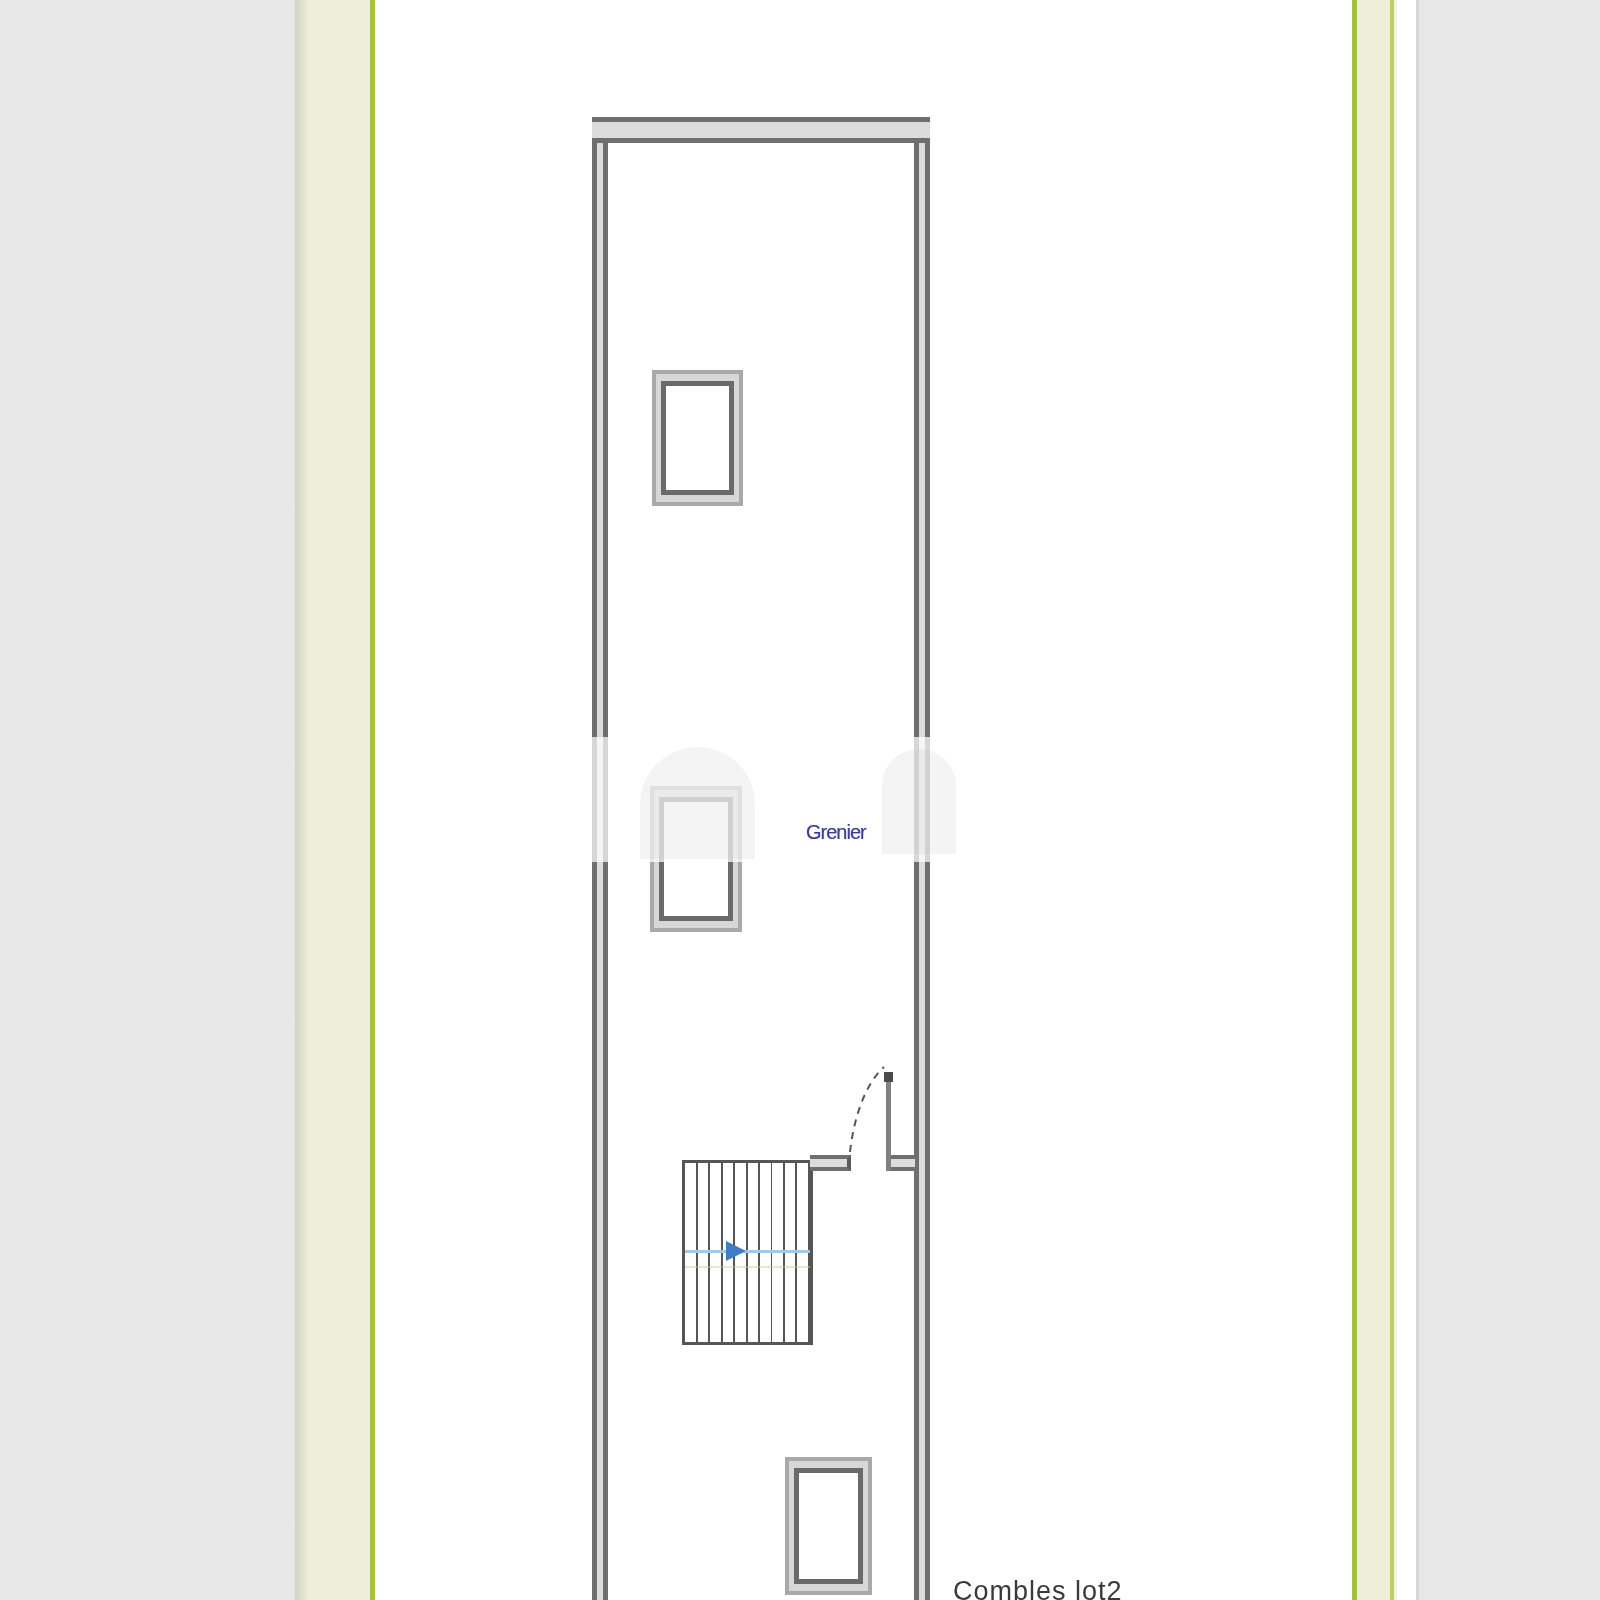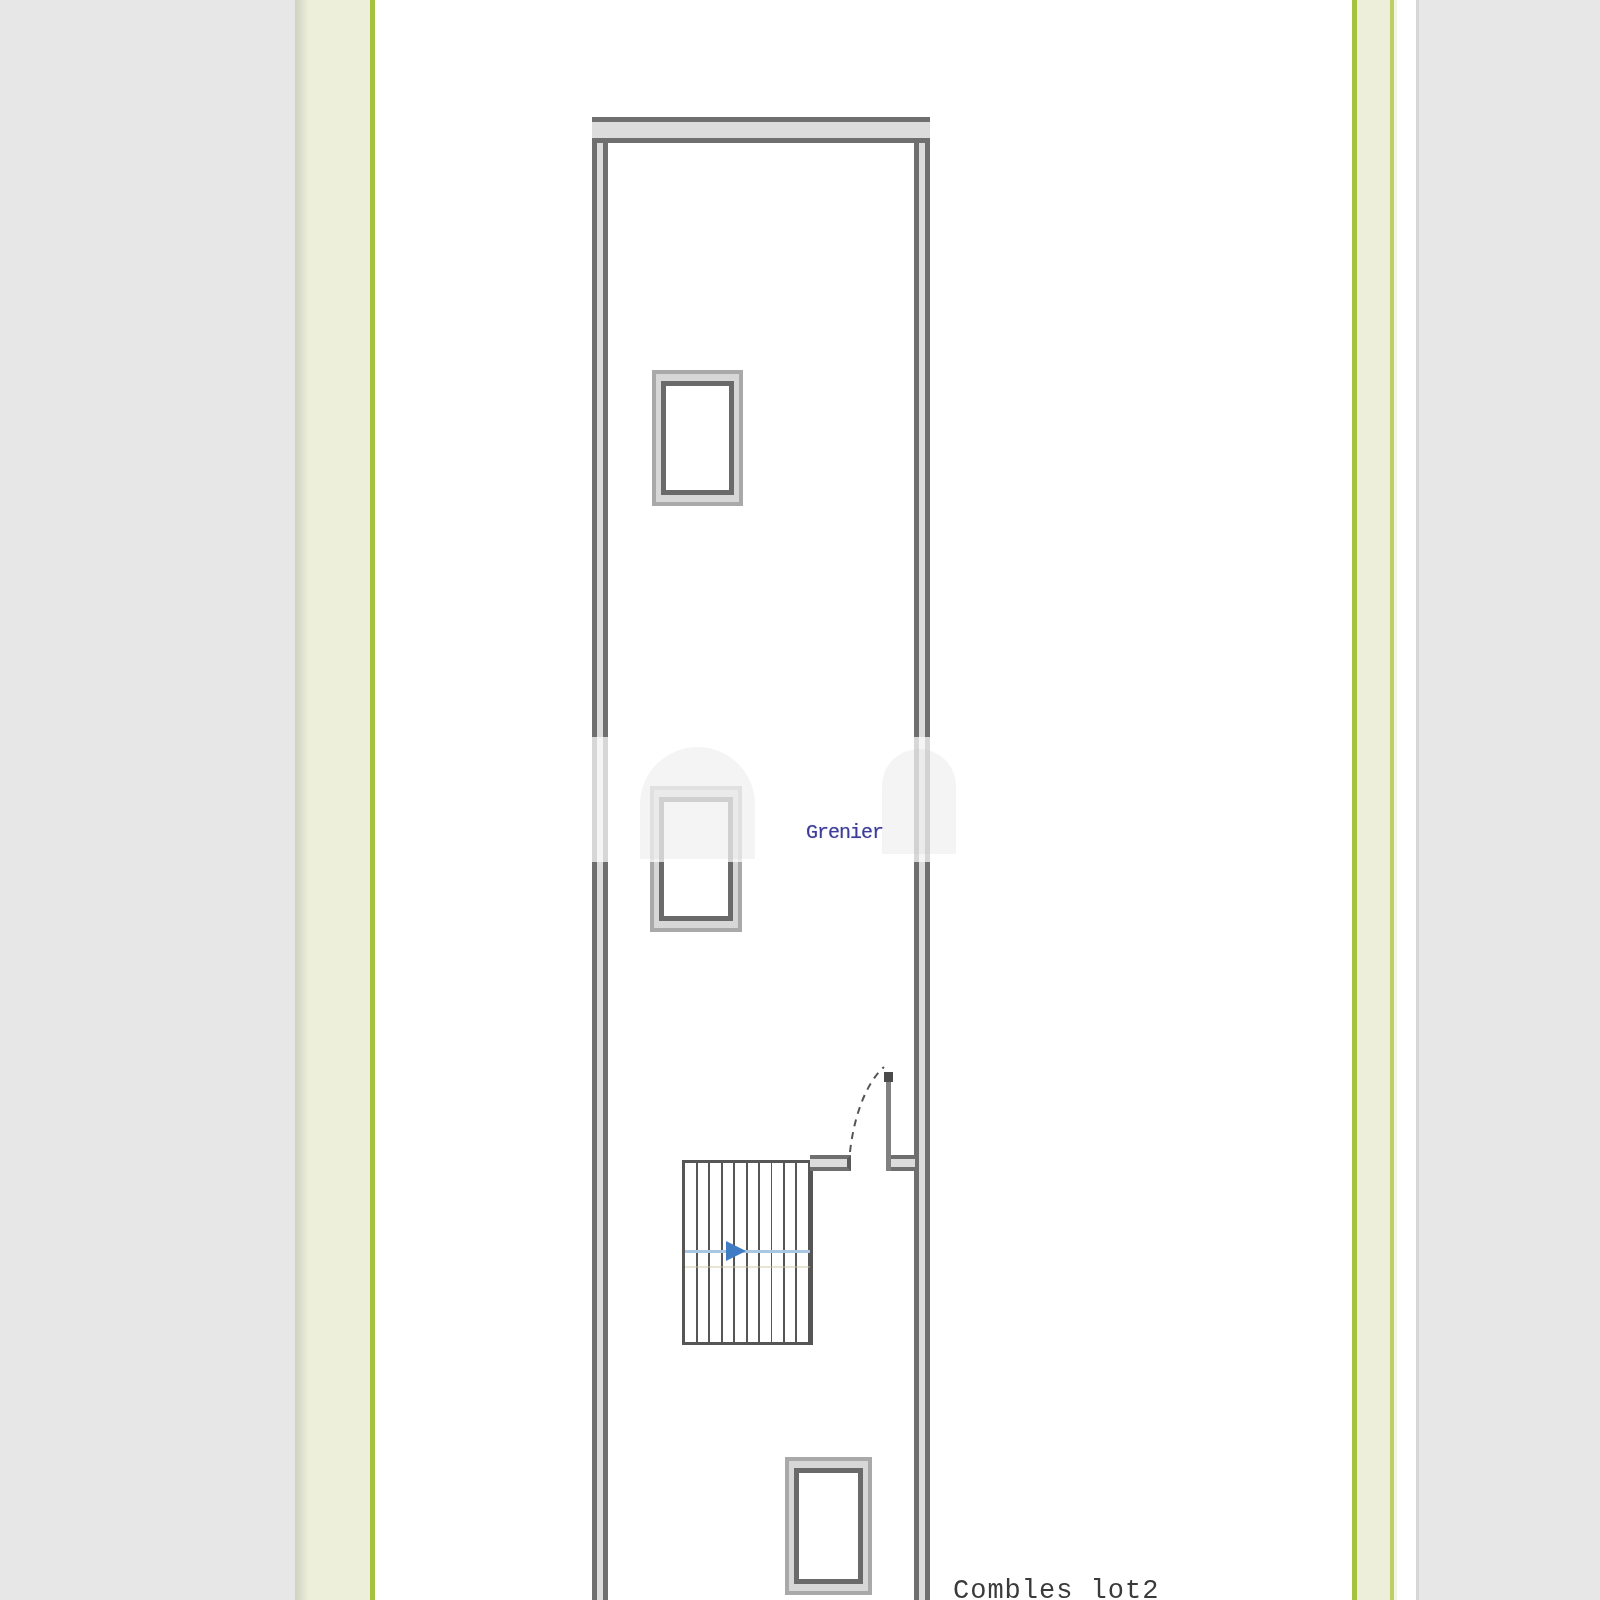--- a/index.html
+++ b/index.html
@@ -1,17 +1,17 @@
 <!DOCTYPE html>
 <html style="--viewer-bg: #e7e7e7; --paper: #ffffff; --strip-pale: #edefdb; --strip-pale-light: #f3f5e4; --strip-green: #a6c13d; --strip-green-light: #bdd066; --wall-line: #6f6f6f; --wall-fill: #dcdcdc; --frame-outer: #a9a9a9; --frame-fill: #d7d7d7; --frame-inner: #6a6a6a; --stair-line: #565656; --arrow-blue: #3f7cc4; --arrow-track: #a9c7e2; --door-line: #555555; --room-label-color: #3d3d99; --caption-color: #3a3a3a;"><head>
 <meta charset="utf-8">
 <style>
   html,body{margin:0;padding:0;background:#e7e7e7;}
   .viewer{position:relative;width:1600px;height:1600px;overflow:hidden;
-          background:var(--viewer-bg,#e7e7e7);font-family:Liberation Mono, monospace;}
+          background:var(--viewer-bg,#e7e7e7);font-family:Liberation Sans, sans-serif;}
   .abs{position:absolute;box-sizing:border-box;}
 
   
   .paper{left:295px;top:0;width:1121px;height:1600px;background:var(--paper,#fff);}
   .gray-panel-left{left:0;top:0;width:295px;height:1600px;background:var(--viewer-bg,#e7e7e7);}
   .gray-panel-right{left:1416px;top:0;width:184px;height:1600px;background:var(--viewer-bg,#e7e7e7);
                     border-left:3px solid #d6d6d6;}
   .strip-left{left:295px;top:0;width:75px;height:1600px;background:var(--strip-pale,#edefdb);}
   .strip-left::before{content:"";position:absolute;left:0;top:0;width:14px;height:100%;
                       background:linear-gradient(to right,rgba(0,0,0,0.12),rgba(0,0,0,0));}

